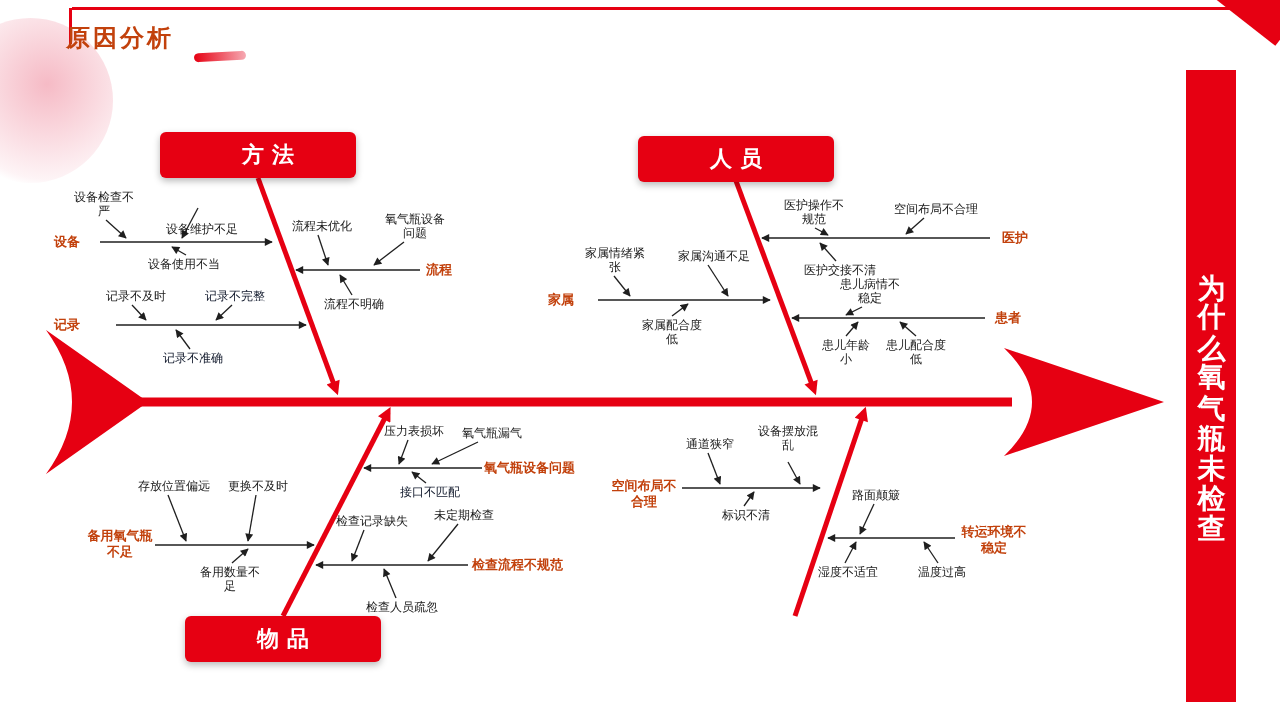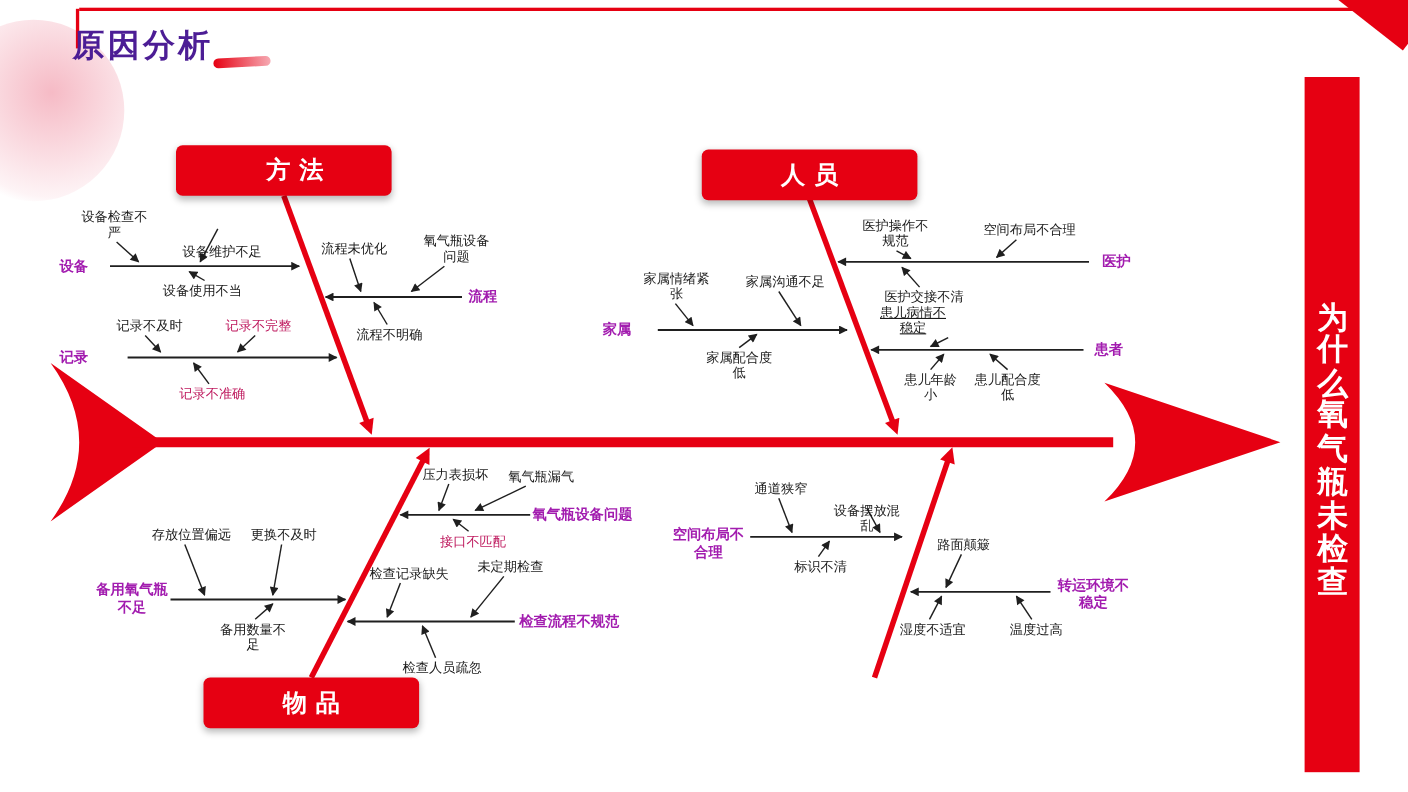--- a/index.html
+++ b/index.html
@@ -3,21 +3,21 @@
 <meta charset="utf-8">
 <style>
   * { margin:0; padding:0; box-sizing:border-box; }
   html,body { background:#fff; }
   body { font-family:"Liberation Sans","DejaVu Sans",sans-serif; }
   .stage { position:relative; width:1280px; height:720px; background:#ffffff; overflow:hidden; }
 
   
   .top-rule { position:absolute; left:72px; top:7px; width:1208px; height:3px; background:#e60012; }
   .title-tick { position:absolute; left:69px; top:8px; width:3px; height:36px; background:#e60012; }
-  .page-title { position:absolute; left:66px; top:22px; font-size:29px; font-weight:bold; color:#4c1d95; letter-spacing:3px; }
+  .page-title { position:absolute; left:66px; top:22px; font-size:24px; font-weight:bold; color:#c2410c; letter-spacing:3px; }
   .title-swoosh { position:absolute; left:194px; top:52px; width:52px; height:9px; border-radius:5px;
                   background:linear-gradient(90deg,#e60012,#f6aab3); transform:rotate(-3deg); }
   .corner-ribbon { position:absolute; right:-18px; top:-20px; width:86px; height:44px; background:#e60012; transform:rotate(38deg); }
   .pink-blob { position:absolute; left:-52px; top:18px; width:165px; height:165px; border-radius:50%;
                background:radial-gradient(circle at 60% 40%, rgba(238,130,150,.55), rgba(250,215,222,.28) 68%, rgba(255,255,255,0) 74%); }
 
   
   .problem-bar { position:absolute; left:1186px; top:70px; width:50px; height:632px; background:#e60012;
                  display:flex; align-items:center; justify-content:center; }
   .problem-text { writing-mode:vertical-rl; text-orientation:upright; color:#fff; font-size:28px;
@@ -27,24 +27,24 @@
   .cat-box { position:absolute; width:196px; height:46px; background:#e60012; color:#fff; border-radius:6px;
              display:flex; align-items:center; justify-content:center; font-size:22px; font-weight:bold;
              letter-spacing:8px; box-shadow:0 3px 7px rgba(0,0,0,.28); z-index:3; }
   .cat-box span { padding-left:8px; }
   .box-method { left:160px; top:132px;padding-left:20px; }
   .box-personnel { left:638px; top:136px; }
   .box-items { left:185px; top:616px; }
   .box-environment { left:697px; top:616px; }
 
   
-  .branch-label { position:absolute; font-size:13px; font-weight:bold; color:#a21caf; line-height:1.25; text-align:center; z-index:2; }
+  .branch-label { position:absolute; font-size:13px; font-weight:bold; color:#c2410c; line-height:1.25; text-align:center; z-index:2; }
   .cause { position:absolute; font-size:12px; color:#1a1a1a; line-height:1.2; text-align:center; z-index:2; }
   .nowrap { white-space:nowrap; }
-  .em { color:#be185d; }
+  .em { color:#0f172a; }
 
   svg.layer { position:absolute; left:0; top:0; z-index:1; }
   .bone { stroke:#e60012; stroke-width:5; }
   .bline { stroke:#1f1f1f; stroke-width:1.6; fill:none; }
   .conn { stroke:#1f1f1f; stroke-width:1.3; fill:none; }
 </style>
 </head>
 <body>
 
 <div class="stage">
@@ -161,42 +161,42 @@
   <div class="cause" style="left:782px;top:198px;width:64px;">医护操作不规范</div>
   <div class="cause nowrap" style="left:894px;top:202px;">空间布局不合理</div>
   <div class="cause nowrap" style="left:804px;top:263px;">医护交接不清</div>
 
   <div class="branch-label nowrap" style="left:548px;top:292px;">家属</div>
   <div class="cause" style="left:583px;top:246px;width:64px;">家属情绪紧张</div>
   <div class="cause nowrap" style="left:678px;top:249px;">家属沟通不足</div>
   <div class="cause" style="left:640px;top:318px;width:64px;">家属配合度低</div>
 
   <div class="branch-label nowrap" style="left:995px;top:310px;">患者</div>
-  <div class="cause" style="left:798px;top:277px;width:64px;text-decoration:underline;">患儿病情不稳定</div>
+  <div class="cause" style="left:838px;top:277px;width:64px;">患儿病情不稳定</div>
   <div class="cause" style="left:820px;top:338px;width:52px;">患儿年龄小</div>
   <div class="cause" style="left:884px;top:338px;width:64px;">患儿配合度低</div>
 
   <div class="branch-label" style="left:84px;top:528px;width:72px;">备用氧气瓶不足</div>
   <div class="cause nowrap" style="left:138px;top:479px;">存放位置偏远</div>
   <div class="cause nowrap" style="left:228px;top:479px;">更换不及时</div>
   <div class="cause" style="left:198px;top:565px;width:64px;">备用数量不足</div>
 
   <div class="branch-label nowrap" style="left:484px;top:460px;">氧气瓶设备问题</div>
   <div class="cause nowrap" style="left:384px;top:424px;">压力表损坏</div>
   <div class="cause nowrap" style="left:462px;top:426px;">氧气瓶漏气</div>
   <div class="cause nowrap em" style="left:400px;top:485px;">接口不匹配</div>
 
   <div class="branch-label nowrap" style="left:472px;top:557px;">检查流程不规范</div>
   <div class="cause nowrap" style="left:336px;top:514px;">检查记录缺失</div>
   <div class="cause nowrap" style="left:434px;top:508px;">未定期检查</div>
   <div class="cause nowrap" style="left:366px;top:600px;">检查人员疏忽</div>
 
   <div class="branch-label" style="left:608px;top:478px;width:72px;">空间布局不合理</div>
   <div class="cause nowrap" style="left:686px;top:437px;">通道狭窄</div>
-  <div class="cause" style="left:756px;top:457px;width:64px;">设备摆放混乱</div>
+  <div class="cause" style="left:756px;top:424px;width:64px;">设备摆放混乱</div>
   <div class="cause nowrap" style="left:722px;top:508px;">标识不清</div>
 
   <div class="branch-label" style="left:958px;top:524px;width:72px;">转运环境不稳定</div>
   <div class="cause nowrap" style="left:852px;top:488px;">路面颠簸</div>
   <div class="cause nowrap" style="left:818px;top:565px;">湿度不适宜</div>
   <div class="cause nowrap" style="left:918px;top:565px;">温度过高</div>
 
 </div>
 
 </body></html>

